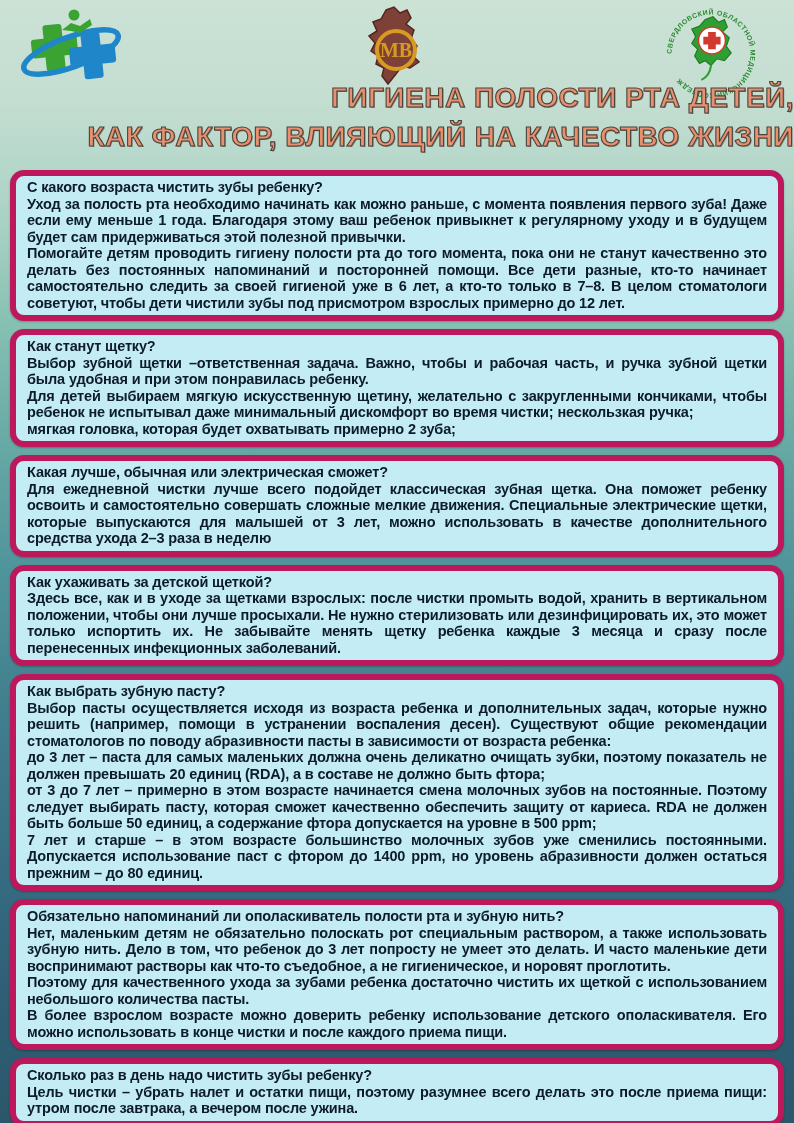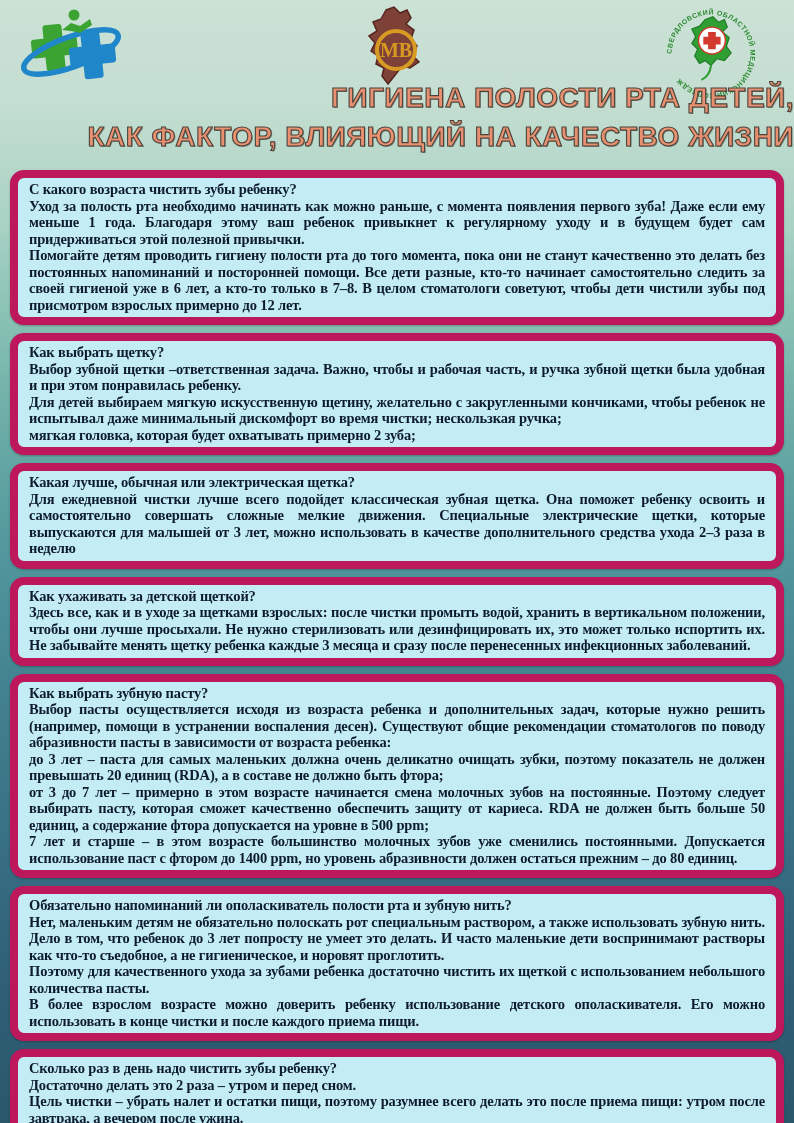--- a/index.html
+++ b/index.html
@@ -29,26 +29,25 @@
     letter-spacing: 0.5px;
     color: #e8906f;
     -webkit-text-stroke: 1.1px #4c443c;
     text-shadow: 1px 1px 0 rgba(60,50,45,0.45);
   }
 
   
   .sections { padding: 0 10px; }
   .panel {
     background: #c4ecf4;
-    border: 8px solid #be185d;
+    border: 6px solid #be185d;
     border-radius: 14px;
     padding: 3px 11px 4px 11px;
     margin-bottom: 8px;
     box-shadow: 0 1px 2px rgba(0,0,0,0.25);
-    font-family: Liberation Serif, serif;
   }
   .block {
     color: #0d1b2e;
     font-weight: bold;
     font-size: 14.5px;
     line-height: 16.5px;
     letter-spacing: -0.15px;
   }
   .block.heading { text-align: left; }
   .block.text { text-align: justify; }
@@ -103,28 +102,28 @@
   </div>
 
   <div class="sections">
     <section class="panel">
         <p class="block heading">С какого возраста чистить зубы ребенку?</p>
         <p class="block text">Уход за полость рта необходимо начинать как можно раньше, с момента появления первого зуба! Даже если ему меньше 1 года. Благодаря этому ваш ребенок привыкнет к регулярному уходу и в будущем будет сам придерживаться этой полезной привычки.</p>
         <p class="block text">Помогайте детям проводить гигиену полости рта до того момента, пока они не станут качественно это делать без постоянных напоминаний и посторонней помощи. Все дети разные, кто-то начинает самостоятельно следить за своей гигиеной уже в 6 лет, а кто-то только в 7–8. В целом стоматологи советуют, чтобы дети чистили зубы под присмотром взрослых примерно до 12 лет.</p>
       </section>
 
     <section class="panel">
-        <p class="block heading">Как выбрать щетку?</p>
+        <p class="block heading">Как станут щетку?</p>
         <p class="block text">Выбор зубной щетки –ответственная задача. Важно, чтобы и рабочая часть, и ручка зубной щетки была удобная и при этом понравилась ребенку.</p>
         <p class="block text">Для детей выбираем мягкую искусственную щетину, желательно с закругленными кончиками, чтобы ребенок не испытывал даже минимальный дискомфорт во время чистки;  нескользкая ручка;</p>
         <p class="block text">мягкая головка, которая будет охватывать примерно 2 зуба;</p>
       </section>
 
     <section class="panel">
-        <p class="block heading">Какая лучше, обычная или электрическая щетка?</p>
+        <p class="block heading">Какая лучше, обычная или электрическая сможет?</p>
         <p class="block text">Для ежедневной чистки лучше всего подойдет классическая зубная щетка. Она поможет ребенку освоить и самостоятельно совершать сложные мелкие движения. Специальные электрические щетки, которые выпускаются для малышей от 3 лет, можно использовать в качестве дополнительного средства ухода 2–3 раза в неделю</p>
       </section>
 
     <section class="panel">
         <p class="block heading">Как ухаживать за детской щеткой?</p>
         <p class="block text">Здесь все, как и в уходе за щетками взрослых: после чистки промыть водой, хранить в вертикальном положении, чтобы они лучше просыхали. Не нужно стерилизовать или дезинфицировать их, это может только испортить их. Не забывайте менять щетку ребенка каждые 3 месяца и сразу после перенесенных инфекционных заболеваний.</p>
       </section>
 
     <section class="panel">
         <p class="block heading">Как выбрать зубную пасту?</p>
@@ -136,18 +135,17 @@
 
     <section class="panel">
         <p class="block heading">Обязательно напоминаний ли ополаскиватель полости рта и зубную нить?</p>
         <p class="block text">Нет, маленьким детям не обязательно полоскать рот специальным раствором, а также использовать зубную нить. Дело в том, что ребенок до 3 лет попросту не умеет это делать. И часто маленькие дети воспринимают растворы как что-то съедобное, а не гигиеническое, и норовят проглотить.</p>
         <p class="block text">Поэтому для качественного ухода за зубами ребенка достаточно чистить их щеткой с использованием небольшого количества пасты.</p>
         <p class="block text">В более взрослом возрасте можно доверить ребенку использование детского ополаскивателя. Его можно использовать в конце чистки и после каждого приема пищи.</p>
       </section>
 
     <section class="panel">
         <p class="block heading">Сколько раз в день надо чистить зубы ребенку?</p>
-        <p class="block text">Достаточно делать это 2 раза – утром и перед сном.</p>
         <p class="block text">Цель чистки – убрать налет и остатки пищи, поэтому разумнее всего делать это после приема пищи: утром после завтрака, а вечером после ужина.</p>
       </section>
   </div>
 
 </div>
 
 </body></html>

